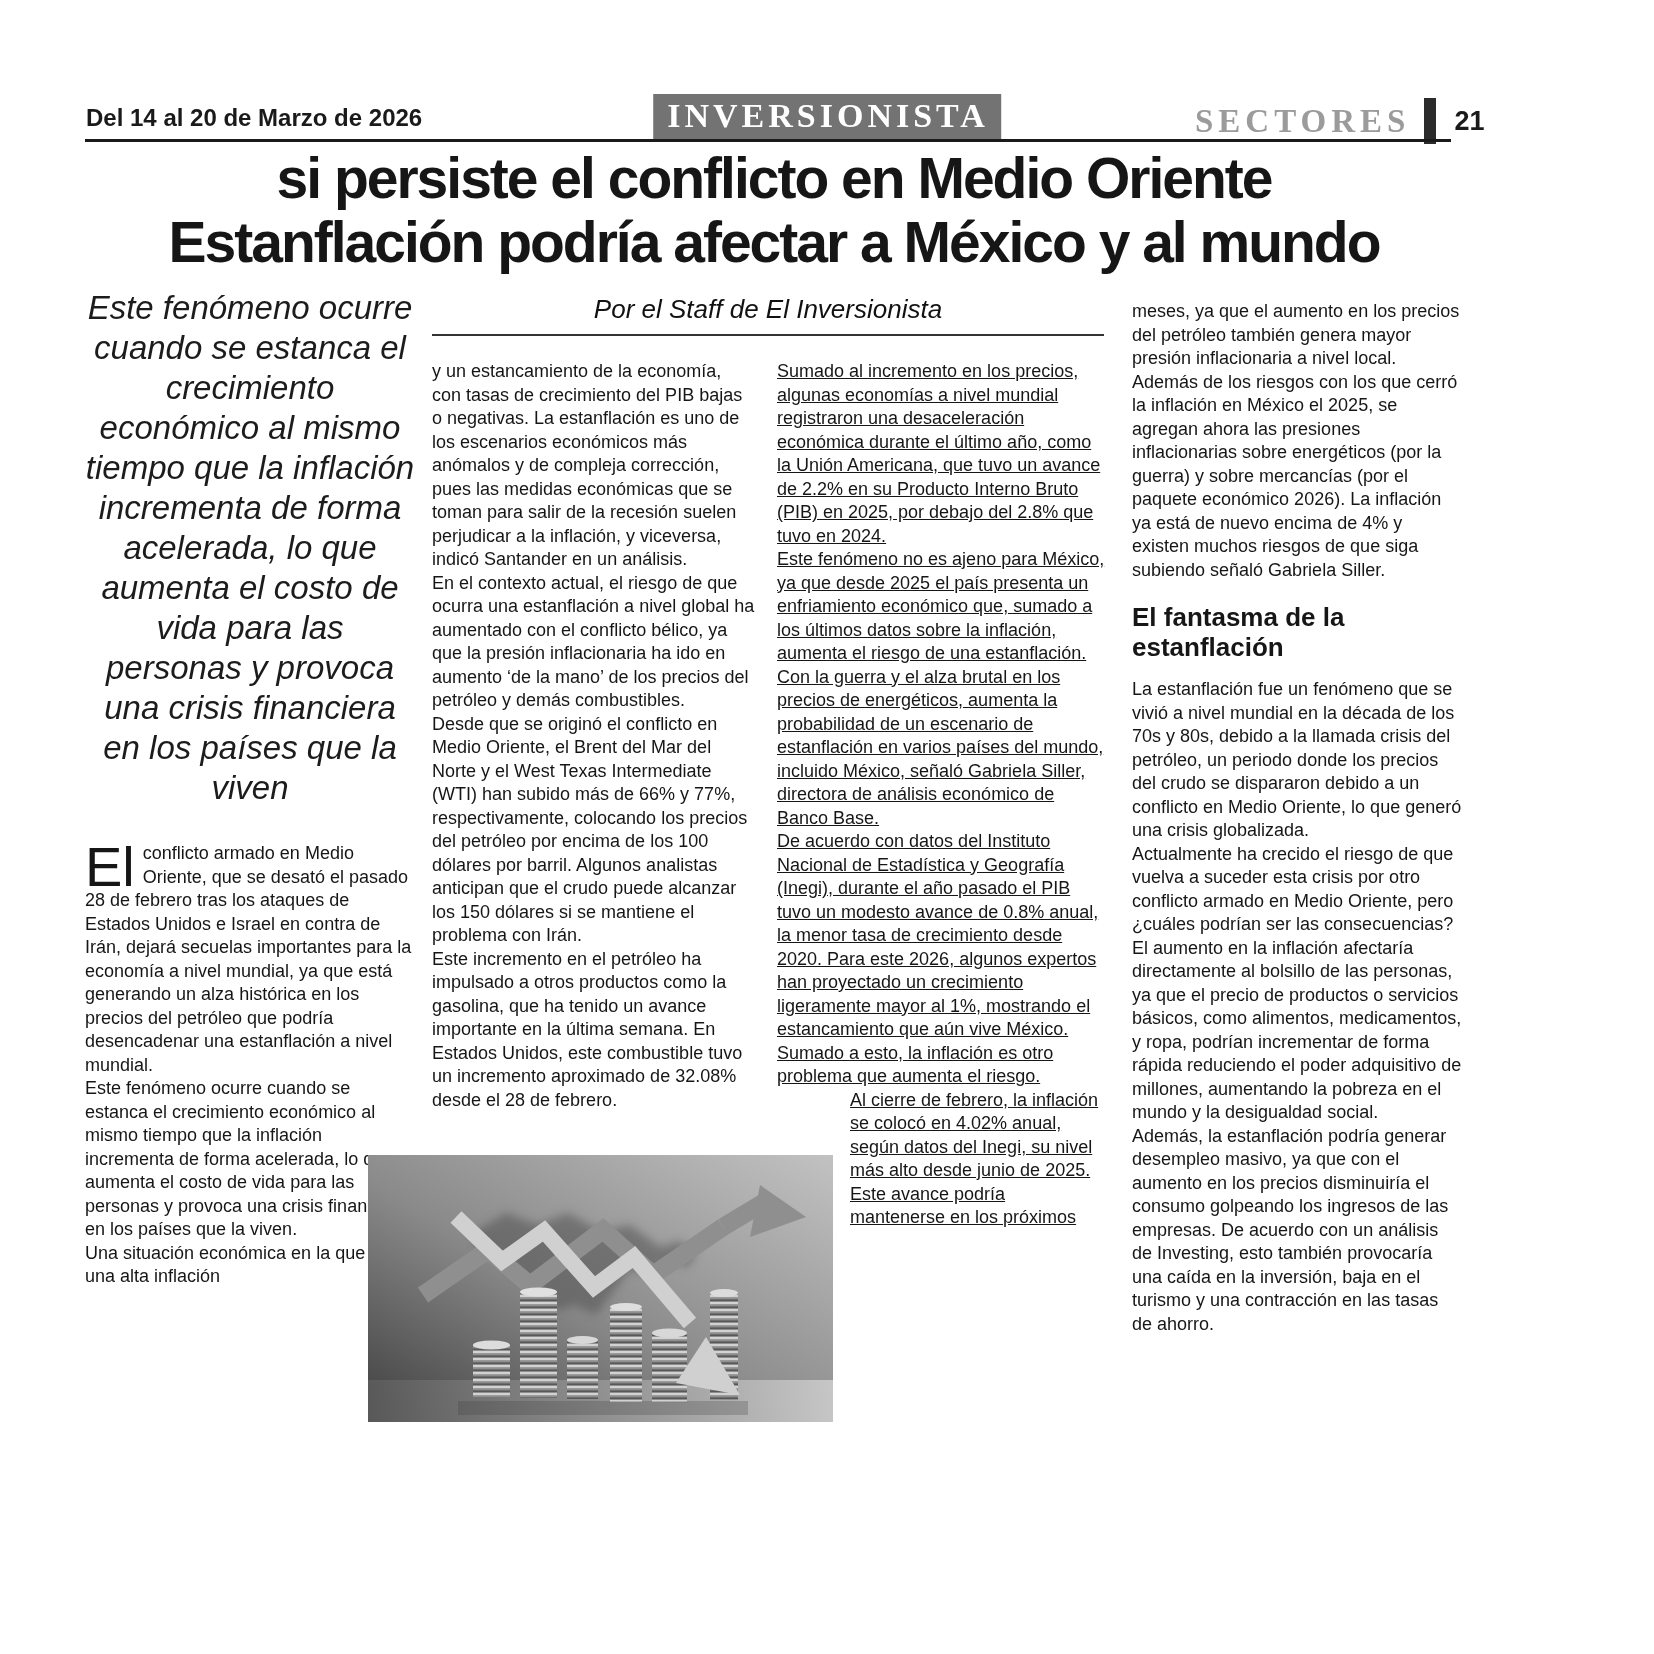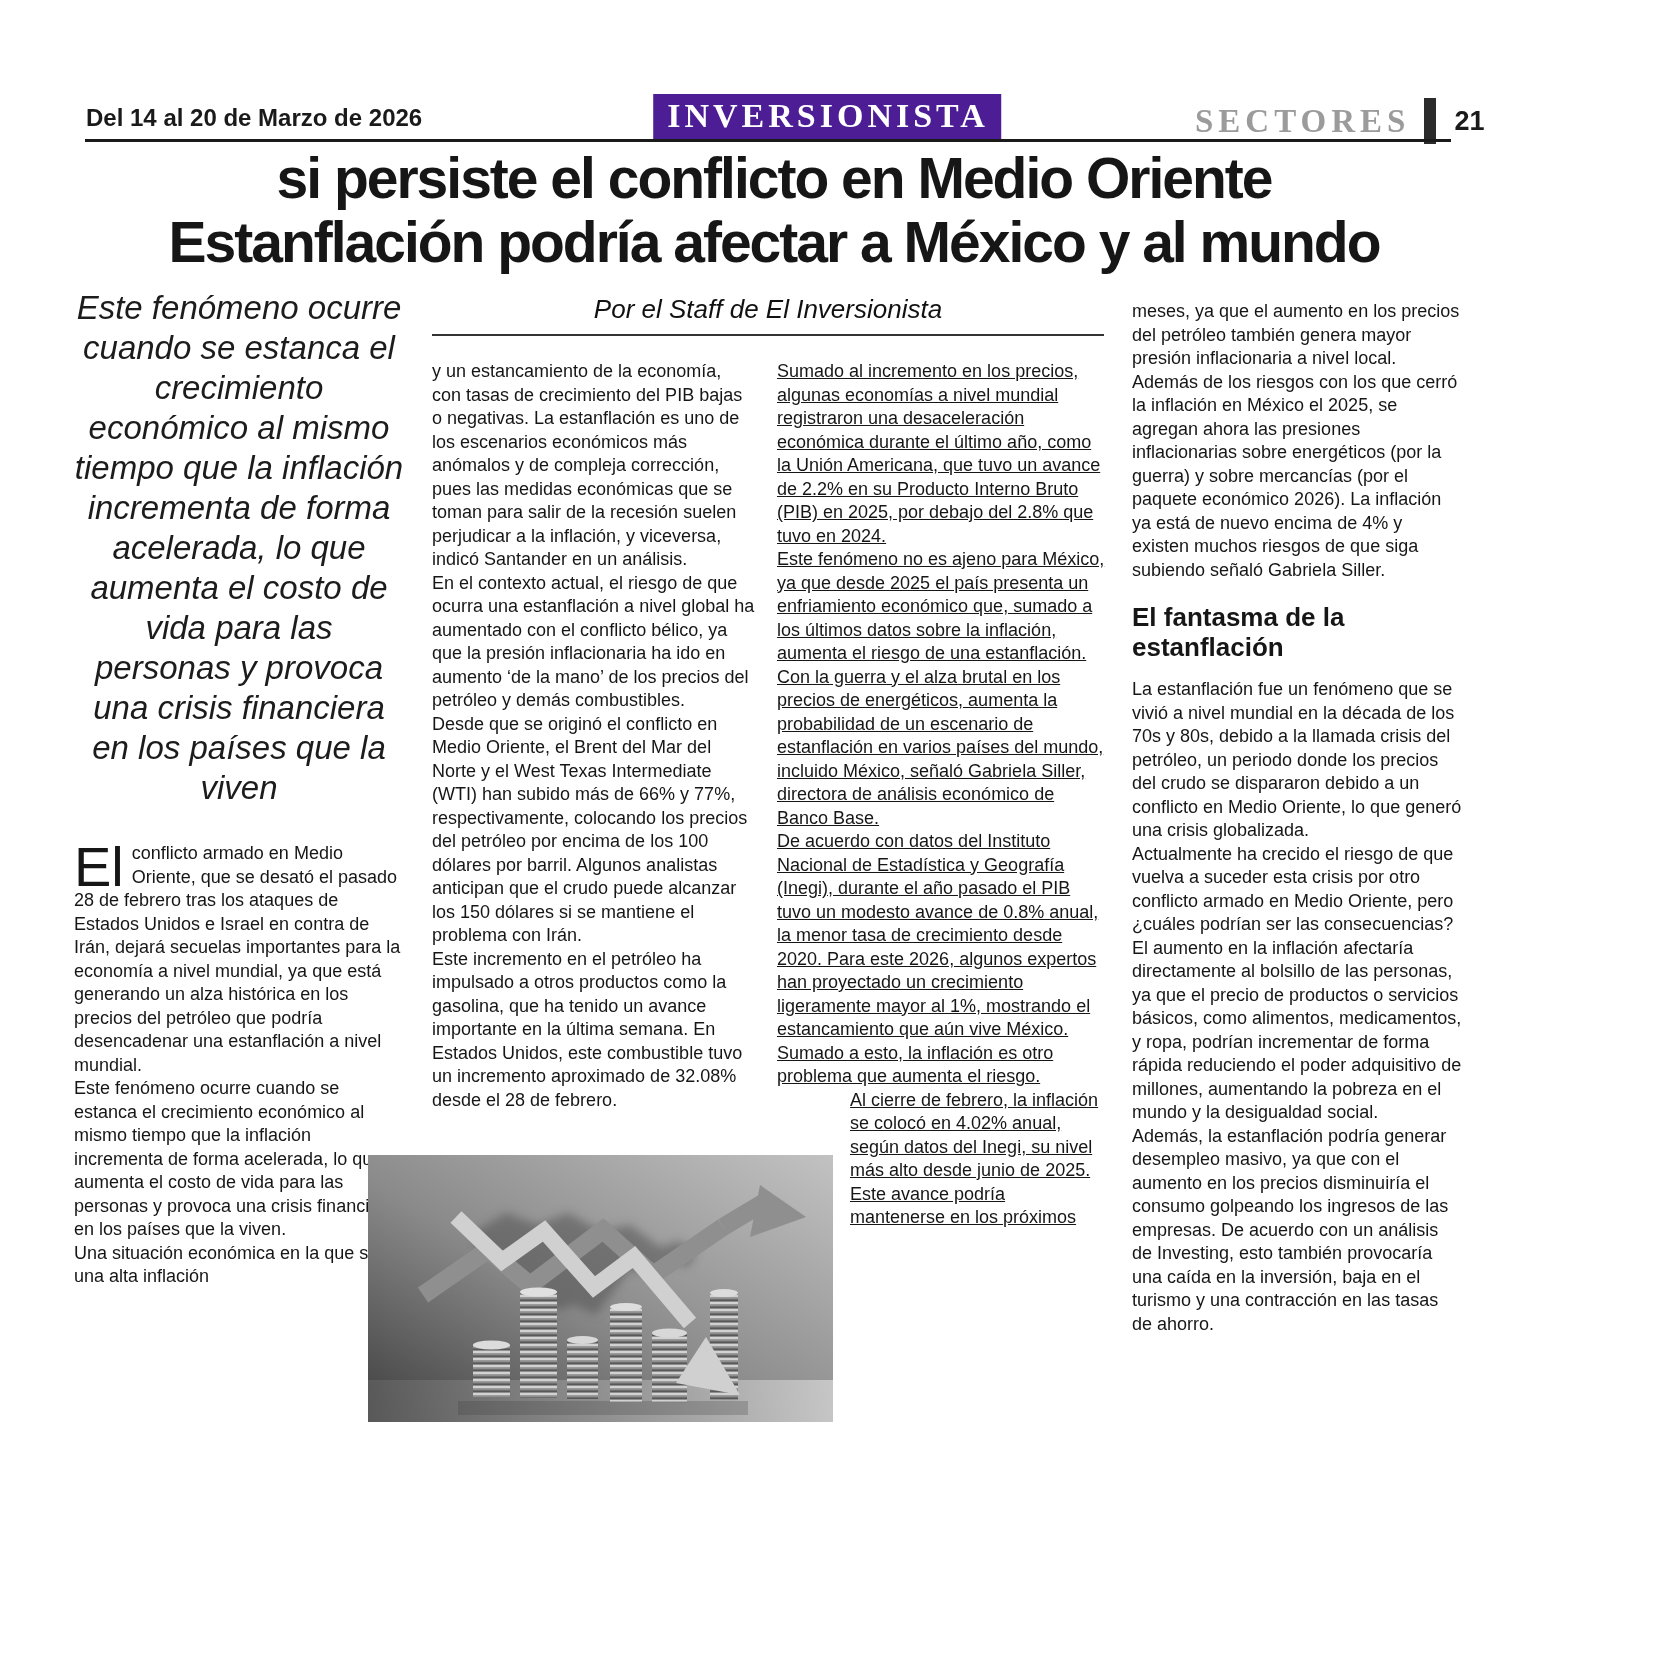--- a/index.html
+++ b/index.html
@@ -1,39 +1,39 @@
 <!DOCTYPE html>
 <html lang="es"><head>
 <meta charset="utf-8">
 <style>
   html,body{margin:0;padding:0;background:#ffffff;}
   .page{position:relative;width:1654px;height:1654px;background:#ffffff;color:#1a1a1a;
         font-family:"Liberation Sans","DejaVu Sans",sans-serif;overflow:hidden;}
   
   .issue-date{position:absolute;left:86px;top:104px;font-size:24px;font-weight:bold;letter-spacing:0;text-align:center;}
-  .masthead{position:absolute;left:50%;transform:translateX(-50%);top:94px;background:#4c1d95;color:#fff;
+  .masthead{position:absolute;left:50%;transform:translateX(-50%);top:94px;background:#737373;color:#fff;
             font-family:"Liberation Serif","DejaVu Serif",serif;font-weight:bold;font-size:34px;
             letter-spacing:4px;padding:3px 12px 5px 14px;line-height:1.1;}
   .section-wrap{position:absolute;left:1195px;top:98px;display:flex;align-items:center;}
   .section-label{color:#9b9b9b;font-family:"Liberation Serif","DejaVu Serif",serif;font-size:33px;
                  font-weight:bold;letter-spacing:5px;}
   .page-bar{display:inline-block;width:12px;height:46px;background:#2b2b2b;margin:0 18px 0 14px;}
   .page-number{font-size:27px;font-weight:bold;}
   .header-rule{position:absolute;left:85px;top:139px;width:1366px;height:3px;background:#1a1a1a;}
   
   .headline{position:absolute;left:85px;top:146px;width:1378px;text-align:center;font-weight:bold;
             font-size:57px;line-height:64px;letter-spacing:-2px;color:#161616;}
   
   .byline{position:absolute;left:432px;top:294px;width:672px;text-align:center;font-style:italic;
           font-size:26px;color:#111;}
   .byline-rule{position:absolute;left:432px;top:334px;width:672px;height:2px;background:#333;}
   
   .col{position:absolute;font-size:18px;line-height:23.5px;color:#161616;}
   .col p{margin:0;}
-  .col1{left:74px;top:288px;width:330px;}
+  .col1{left:85px;top:288px;width:330px;}
   .pull-quote{font-style:italic;font-size:33px;line-height:40px;text-align:center;font-weight:normal;
               color:#1c1c1c;margin:0 0 34px 0;}
   .drop-cap{float:left;font-size:56px;line-height:45px;padding:2px 8px 0 0;font-weight:normal;}
   .col2{left:432px;top:360px;width:323px;}
   .col3{left:777px;top:360px;width:328px;text-decoration:underline;}
   .col3-indent{margin-left:73px;width:255px;}
   .col4{left:1132px;top:300px;width:331px;}
   .subheading{font-weight:bold;font-size:26px;line-height:30px;margin:20px 0 16px 0;}
   
   .photo{position:absolute;left:368px;top:1155px;width:465px;height:267px;margin:0;padding:0;}

